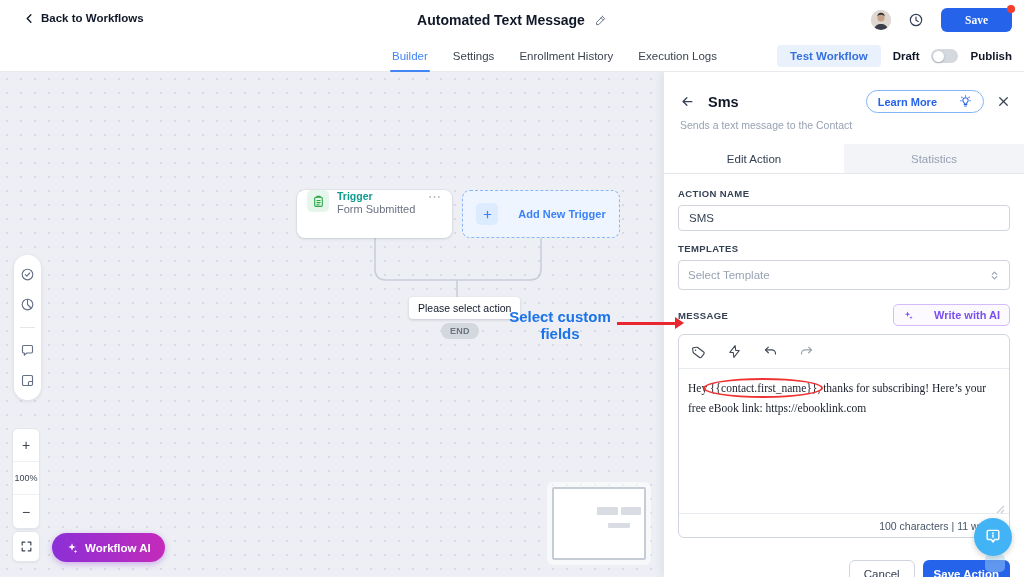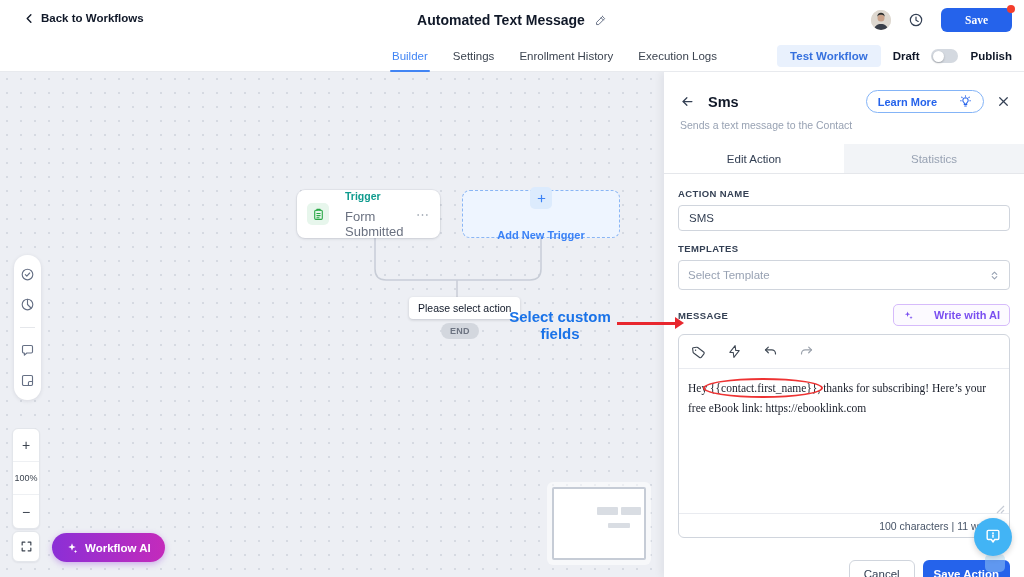--- a/index.html
+++ b/index.html
@@ -28,31 +28,31 @@
   .test-workflow { background: #e9f1fd; color: #3570de; font-size: 11.5px; font-weight: 600; padding: 5px 13px; border-radius: 4px; border: none; cursor: pointer; font-family: inherit; }
   .switch-label { font-size: 11.5px; font-weight: 600; color: #101828; }
   .toggle { width: 27px; height: 14px; background: #d4d9e0; border-radius: 8px; position: relative; cursor: pointer; }
   .toggle .knob { position: absolute; left: 1.5px; top: 1.5px; width: 11px; height: 11px; background: #fff; border-radius: 50%; box-shadow: 0 1px 2px rgba(0,0,0,.25); }
 
   
   .canvas { position: absolute; left: 0; top: 72px; width: 664px; height: 505px; background-color: #edeff4;
             background-image: radial-gradient(circle, #d6dae2 1px, transparent 1.3px); background-size: 14px 14px; }
   .connectors { position: absolute; left: 0; top: 0; pointer-events: none; }
 
-  .trigger-node { position: absolute; left: 297px; top: 118px; width: 143px; height: 48px; background: #fff; border-radius: 8px;
+  .trigger-node { position: absolute; left: 297px; top: 118px; width: 155px; height: 48px; background: #fff; border-radius: 8px;
                   box-shadow: 0 1px 3px rgba(16,24,40,.12), 0 0 0 1px rgba(16,24,40,.04);
-                  display: flex; align-items: center; padding: 0 10px; cursor: pointer; gap: 8px; }
+                  display: flex; align-items: flex-start; padding: 0 10px; cursor: pointer; }
   .trigger-icon { width: 22px; height: 22px; background: #e7f6ec; border-radius: 5px; color: #28a745; display: flex; align-items: center; justify-content: center; flex: none; }
   .trigger-texts { margin-left: 8px; flex: 1; min-width: 0; }
   .trigger-title { font-size: 10.5px; font-weight: 700; color: #0f9b8e; }
-  .trigger-sub { font-size: 13px; color: #6a7180; margin-top: 7px; }
+  .trigger-sub { font-size: 11px; color: #6a7180; margin-top: 1px; }
   .trigger-menu { color: #98a1ad; font-size: 13px; letter-spacing: 1px; cursor: pointer; line-height: 1; }
 
   .add-trigger { position: absolute; left: 462px; top: 118px; width: 158px; height: 48px; background: #eef5ff;
-                 border: 1.5px dashed #8ab6f5; border-radius: 8px; display: flex; align-items: center; justify-content: center; gap: 20px; cursor: pointer; flex-direction: column; }
+                 border: 1.5px dashed #8ab6f5; border-radius: 8px; display: flex; align-items: center; justify-content: center; gap: 20px; cursor: pointer; }
   .add-plus { width: 22px; height: 22px; background: #dcebfd; border-radius: 5px; color: #3b82f6; display: flex; align-items: center; justify-content: center; flex: none; }
   .add-label { font-size: 11px; font-weight: 600; color: #3b82f6; }
 
   .select-action { position: absolute; left: 409px; top: 225px; background: #fff; border-radius: 4px; padding: 5px 9px;
                    font-size: 10.5px; color: #101828; box-shadow: 0 1px 3px rgba(16,24,40,.18); white-space: nowrap; }
   .end-pill { position: absolute; left: 441px; top: 251px; background: #d3d7de; color: #6d7482; font-size: 9px; font-weight: 700;
               padding: 3px 9px; border-radius: 9px; letter-spacing: .3px; }
 
   .left-toolbar { position: absolute; left: 14px; top: 183px; width: 27px; background: #fff; border-radius: 13px;
                   box-shadow: 0 1px 4px rgba(16,24,40,.1); display: flex; flex-direction: column; align-items: center; padding: 12px 0; gap: 15px; }

